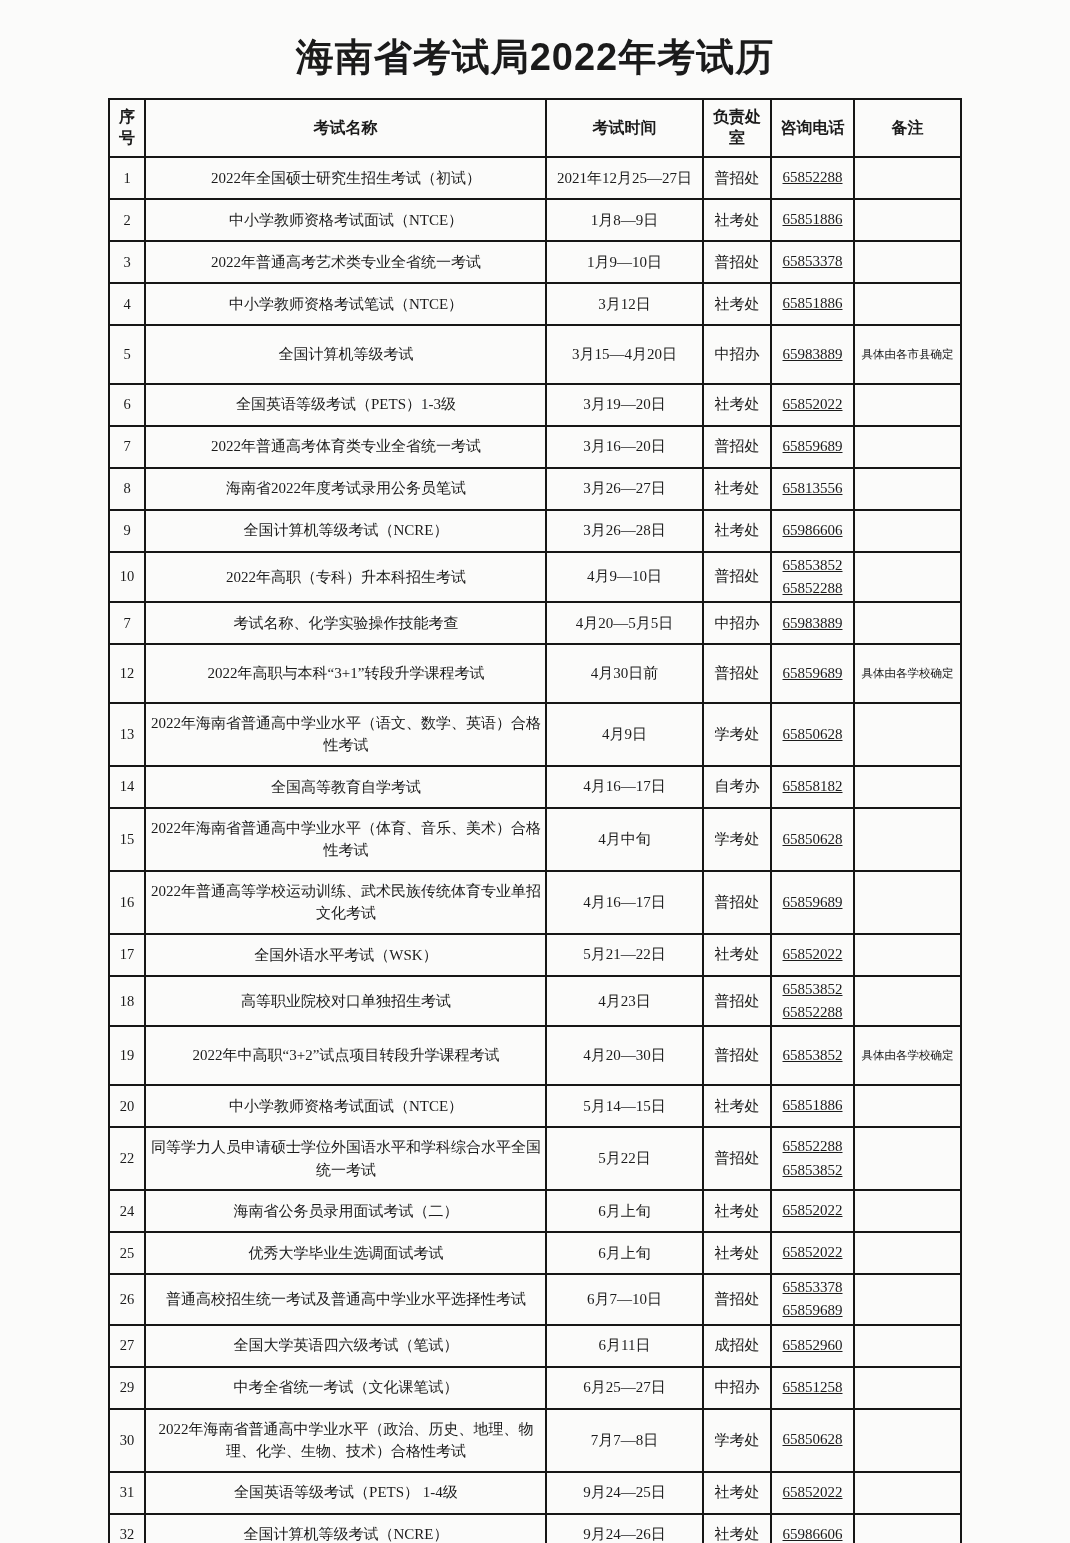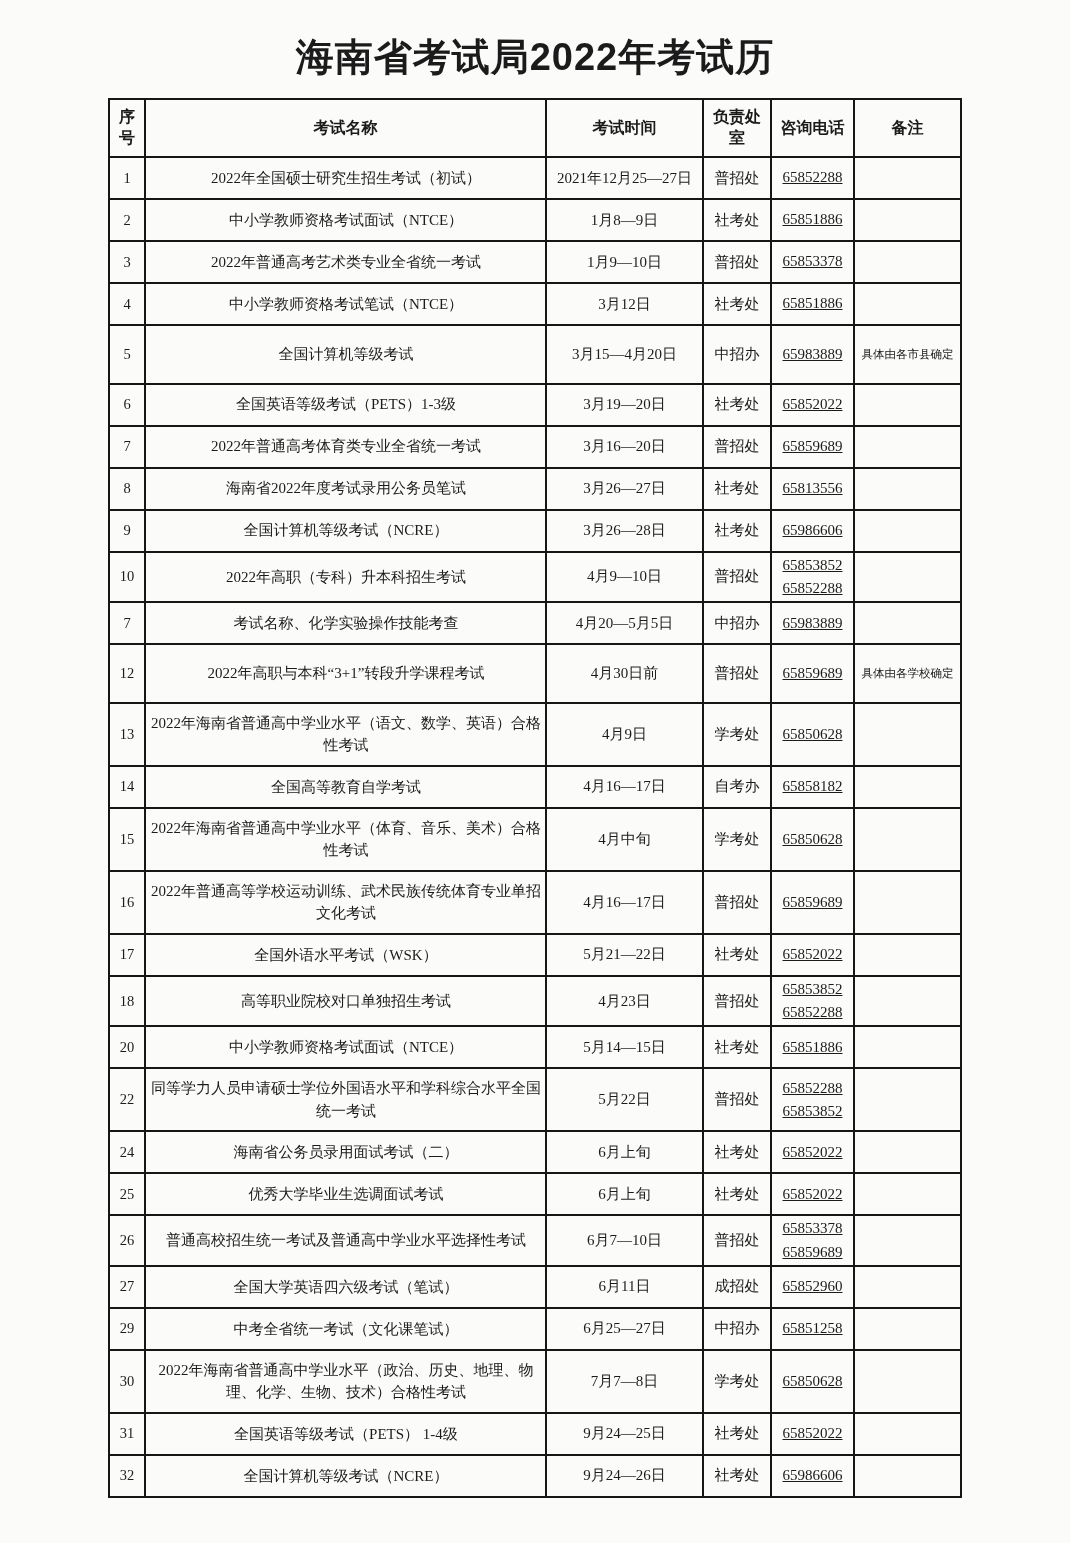--- a/index.html
+++ b/index.html
@@ -234,20 +234,28 @@
         <tr>
           <td class="cell-no">18</td>
           <td class="cell-name">高等职业院校对口单独招生考试</td>
           <td class="cell-time">4月23日</td>
           <td class="cell-dept">普招处</td>
           <td class="cell-phone">65853852
 65852288</td>
           <td class="cell-remark"></td>
         </tr>
         <tr>
+          <td class="cell-no">19</td>
+          <td class="cell-name">2022年中高职“3+2”试点项目转段升学课程考试</td>
+          <td class="cell-time">4月20—30日</td>
+          <td class="cell-dept">普招处</td>
+          <td class="cell-phone">65853852</td>
+          <td class="cell-remark">具体由各学校确定</td>
+        </tr>
+        <tr>
           <td class="cell-no">20</td>
           <td class="cell-name">中小学教师资格考试面试（NTCE）</td>
           <td class="cell-time">5月14—15日</td>
           <td class="cell-dept">社考处</td>
           <td class="cell-phone">65851886</td>
           <td class="cell-remark"></td>
         </tr>
         <tr>
           <td class="cell-no">22</td>
           <td class="cell-name">同等学力人员申请硕士学位外国语水平和学科综合水平全国统一考试</td>

